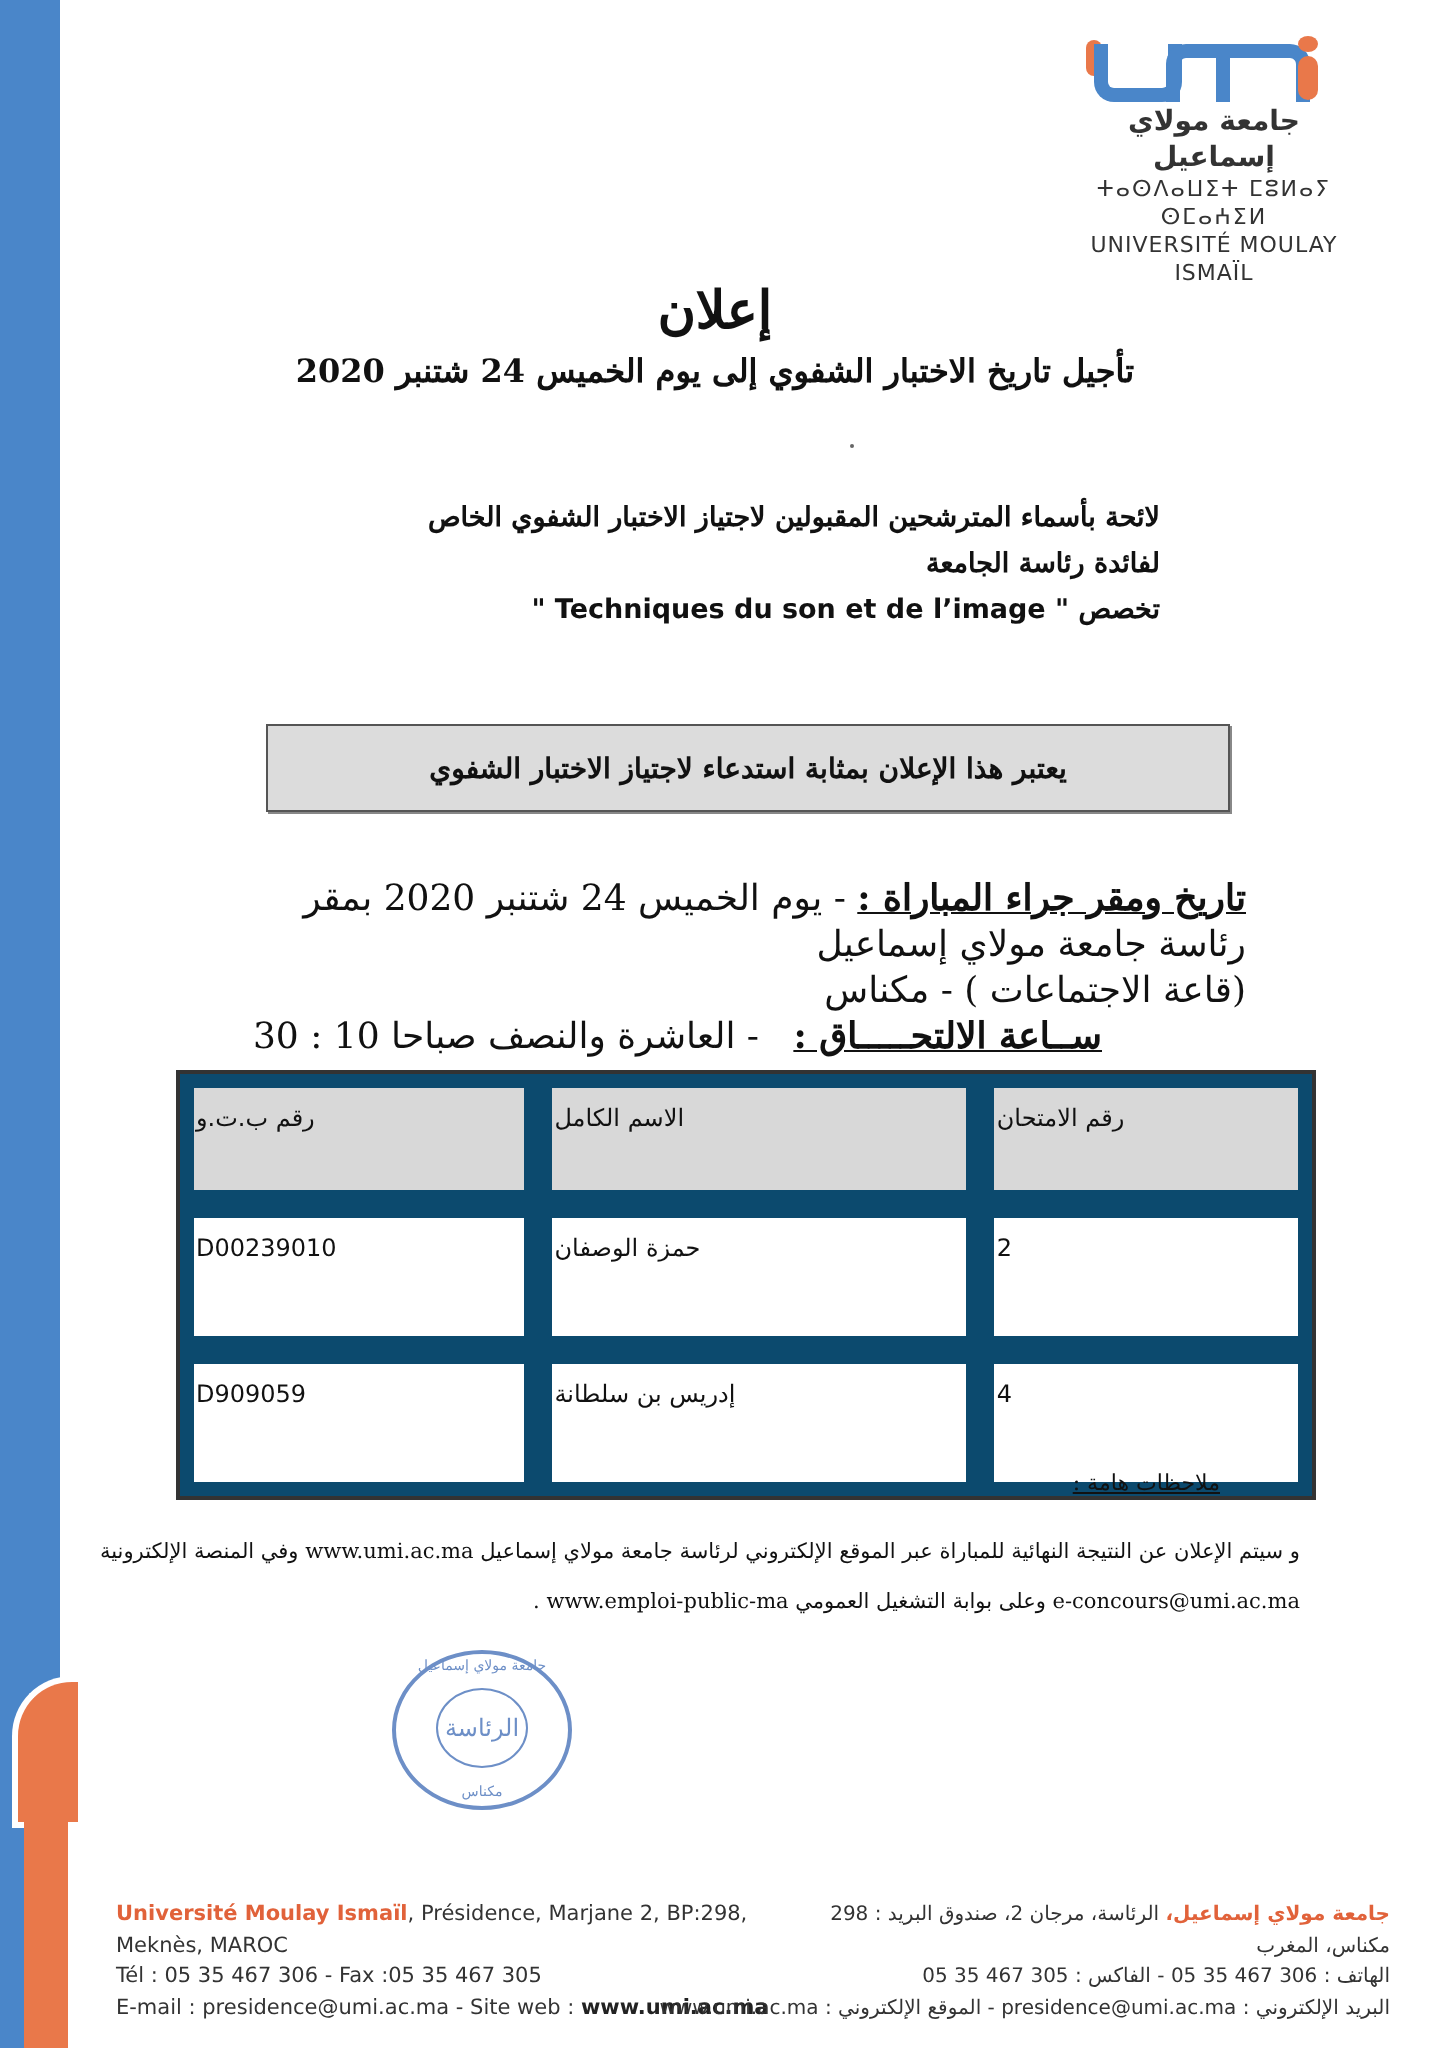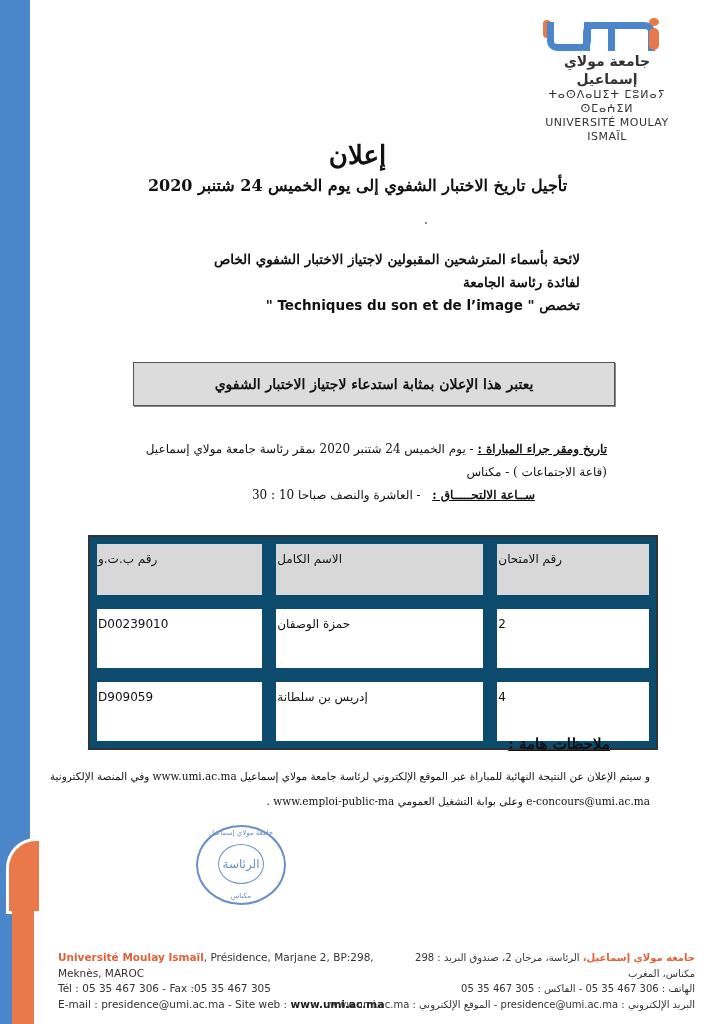--- a/index.html
+++ b/index.html
@@ -17,27 +17,27 @@
   .logo-u-accent{position:absolute;left:6px;top:2px;width:8px;height:18px;background:#e9784a;border-radius:4px;}
   .logo-ar{font-family:"DejaVu Sans",sans-serif;font-size:14px;font-weight:bold;color:#333;direction:rtl;line-height:18px;}
   .logo-tif{font-family:"DejaVu Sans",sans-serif;font-size:11px;color:#333;letter-spacing:1px;line-height:14px;}
   .logo-fr{font-family:"DejaVu Sans",sans-serif;font-size:11px;color:#333;letter-spacing:.5px;line-height:14px;}
   .ar{direction:rtl;unicode-bidi:embed;}
   .title{position:absolute;left:0;right:0;top:140px;text-align:center;font-size:26px;font-weight:bold;}
   .subtitle{position:absolute;left:0;right:0;top:176px;text-align:center;font-size:16px;font-weight:bold;}
   .dot{position:absolute;left:425px;top:222px;width:2px;height:2px;background:#666;border-radius:50%;}
   .list-head{position:absolute;left:140px;width:440px;font-size:13.5px;font-weight:bold;line-height:23px;top:248px;}
   .callout{position:absolute;left:133px;top:362px;width:480px;height:42px;background:#dcdcdc;border:1px solid #555;box-shadow:1px 1px 0 #888;display:flex;align-items:center;justify-content:center;font-size:14px;font-weight:bold;}
-  .details{position:absolute;right:108px;top:438px;width:500px;font-size:12px;line-height:23px;text-align:right;}
+  .details{position:absolute;right:92px;top:438px;width:500px;font-size:18px;line-height:23px;text-align:right;}
   .details u{font-weight:bold;}
   table.cand{position:absolute;left:88px;top:535px;width:570px;border-collapse:separate;border-spacing:0;border:2px solid #333;font-family:"DejaVu Sans",sans-serif;font-size:12px;}
   table.cand td,table.cand th{border:7px solid #0c4a6e;text-align:left;vertical-align:top;padding-top:8px;font-weight:normal;}
   table.cand th{background:#d8d8d8;height:42px;}
   table.cand td{height:50px;}
-  .notes-h{position:absolute;right:105px;top:735px;font-size:15px;font-weight:bold;text-decoration:underline;direction:rtl;}
+  .notes-h{position:absolute;right:105px;top:735px;font-size:11px;font-weight:normal;text-decoration:underline;direction:rtl;}
   .notes{position:absolute;right:65px;top:764px;width:600px;font-size:10.5px;line-height:25px;text-align:right;}
   .stamp{position:absolute;left:196px;top:825px;width:86px;height:76px;border:2px solid #6d8fc7;border-radius:50%;color:#6d8fc7;}
   .stamp-inner{position:absolute;left:20px;top:17px;width:44px;height:38px;border:1.5px solid #6d8fc7;border-radius:50%;display:flex;align-items:center;justify-content:center;font-size:12px;font-family:"DejaVu Sans",sans-serif;}
   .stamp-ring{position:absolute;left:0;right:0;top:2px;text-align:center;font-size:7px;font-family:"DejaVu Sans",sans-serif;}
   .stamp-bottom{position:absolute;left:0;right:0;bottom:3px;text-align:center;font-size:7px;font-family:"DejaVu Sans",sans-serif;}
   .footer-fr{position:absolute;left:58px;top:950px;font-family:"DejaVu Sans",sans-serif;font-size:10.5px;line-height:15.5px;color:#333;}
   .footer-fr .brand{color:#e1623a;font-weight:bold;}
   .footer-fr b{color:#222;}
   .footer-ar{position:absolute;right:20px;top:950px;width:320px;font-family:"DejaVu Sans",sans-serif;font-size:10px;line-height:15.5px;color:#333;text-align:right;direction:rtl;}
   .footer-ar .brand{color:#e1623a;font-weight:bold;}

